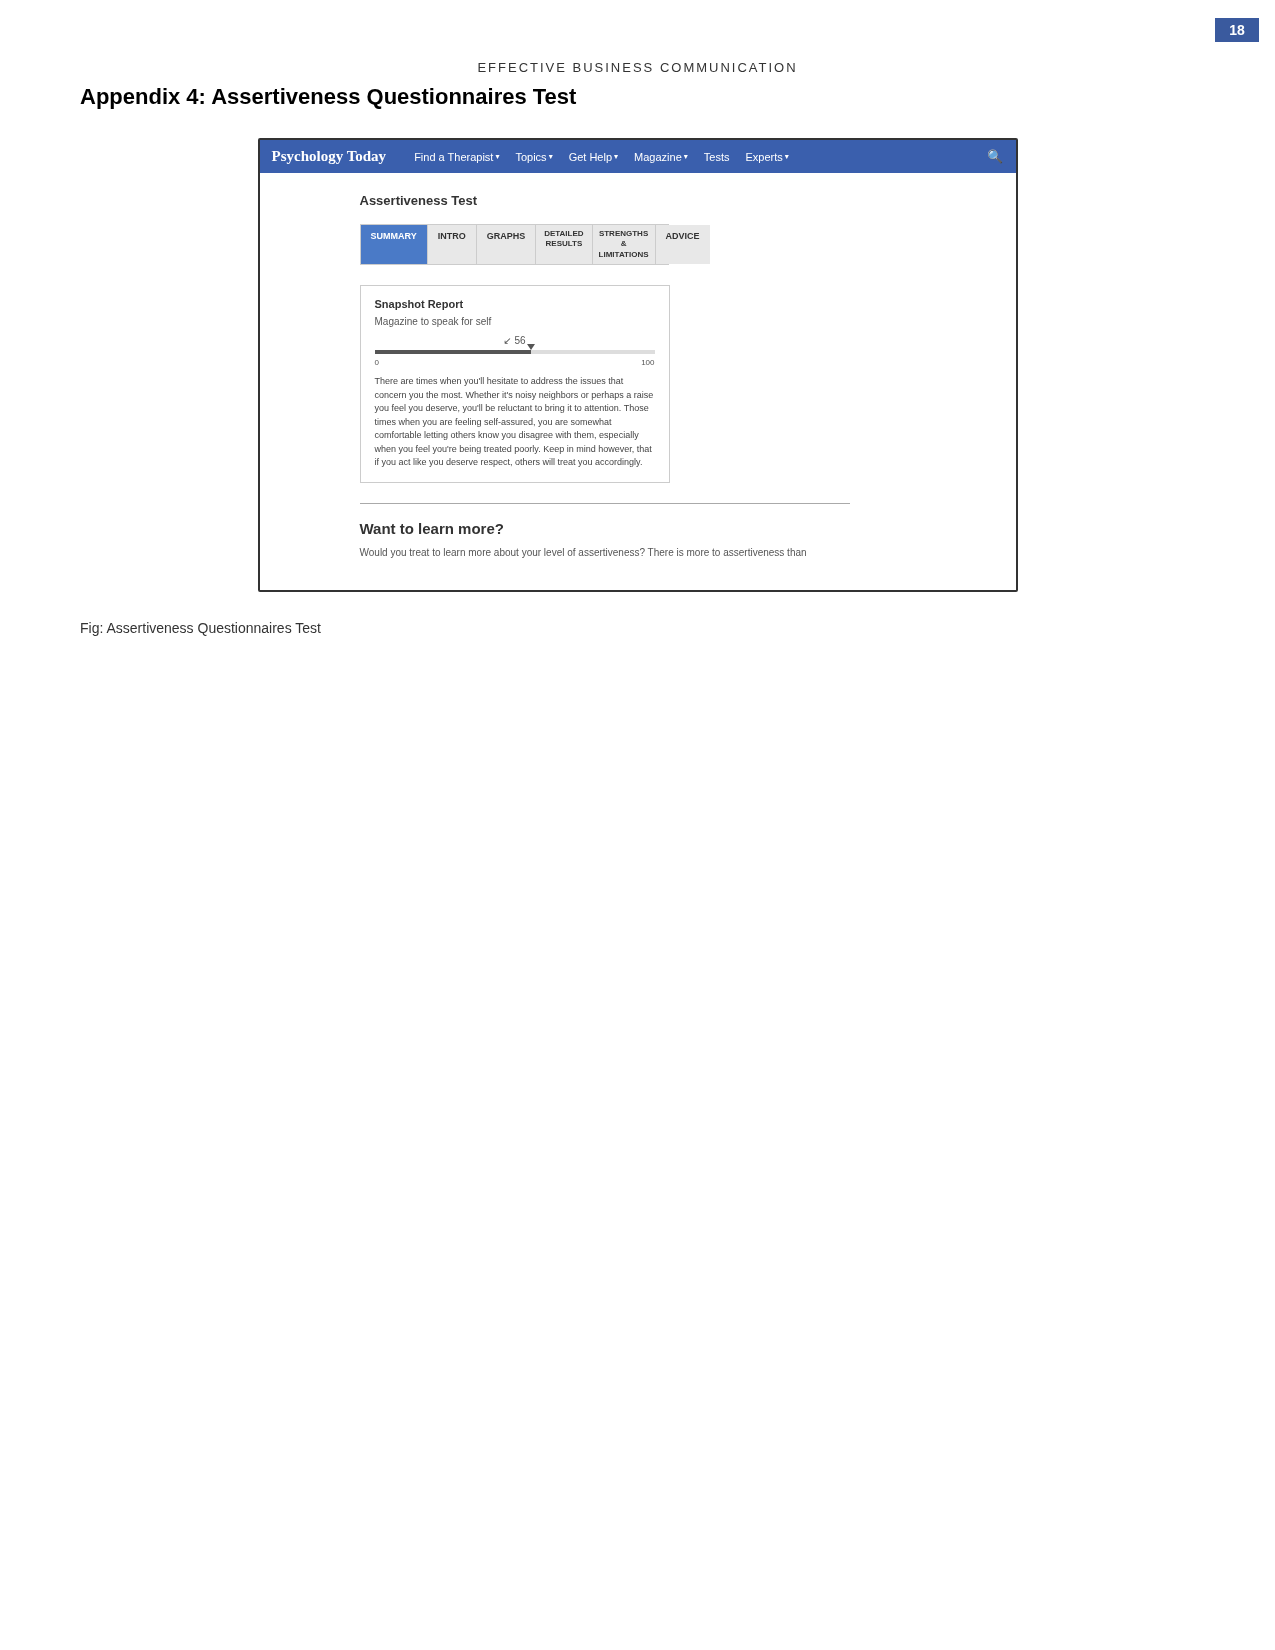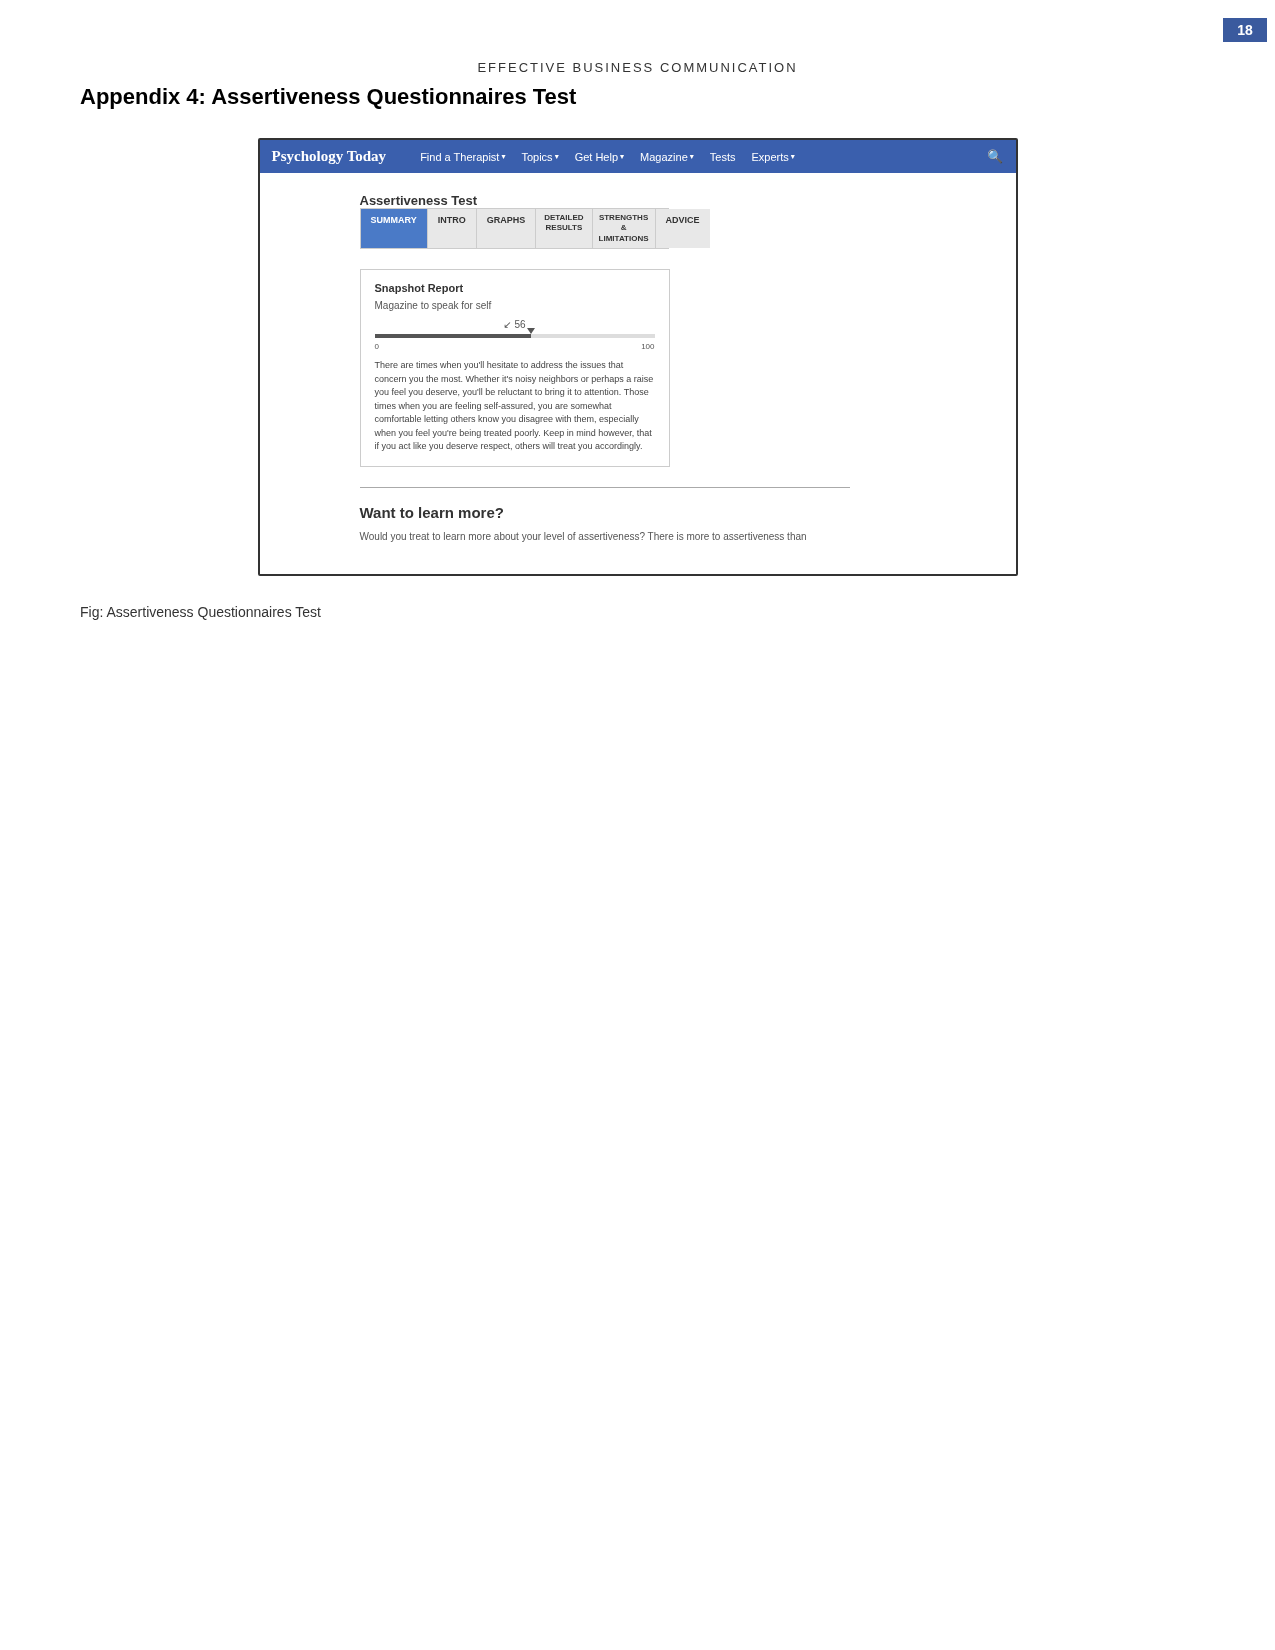--- a/index.html
+++ b/index.html
@@ -9,21 +9,21 @@
       min-height: 1650px;
       background: #ffffff;
       font-family: Arial, sans-serif;
       position: relative;
     }
 
     
     .page-number-badge {
       position: absolute;
       top: 18px;
-      right: 8px;
+      right: 16px;
       background: #3a5a9e;
       color: white;
       font-size: 14px;
       font-weight: bold;
       padding: 4px 14px;
       min-width: 44px;
       text-align: center;
     }
 
     
@@ -65,21 +65,21 @@
       display: flex;
       align-items: center;
       gap: 16px;
     }
 
     .brand-logo {
       font-family: Georgia, serif;
       font-size: 15px;
       font-weight: bold;
       color: white;
-      margin-right: 18px;
+      margin-right: 12px;
     }
 
     .nav-item {
       color: white;
       font-size: 11px;
       font-weight: normal;
       cursor: pointer;
       white-space: nowrap;
       display: flex;
       align-items: center;
@@ -111,20 +111,21 @@
       background: white;
       margin: 0;
       padding: 20px 30px 20px 100px;
     }
 
     
     .test-title {
       font-size: 13px;
       font-weight: bold;
       color: #333;
+      margin-bottom: 16px;
     }
 
     
     .tab-bar {
       display: flex;
       gap: 0;
       margin-bottom: 20px;
       border: 1px solid #ccc;
       width: 309px;
     }

